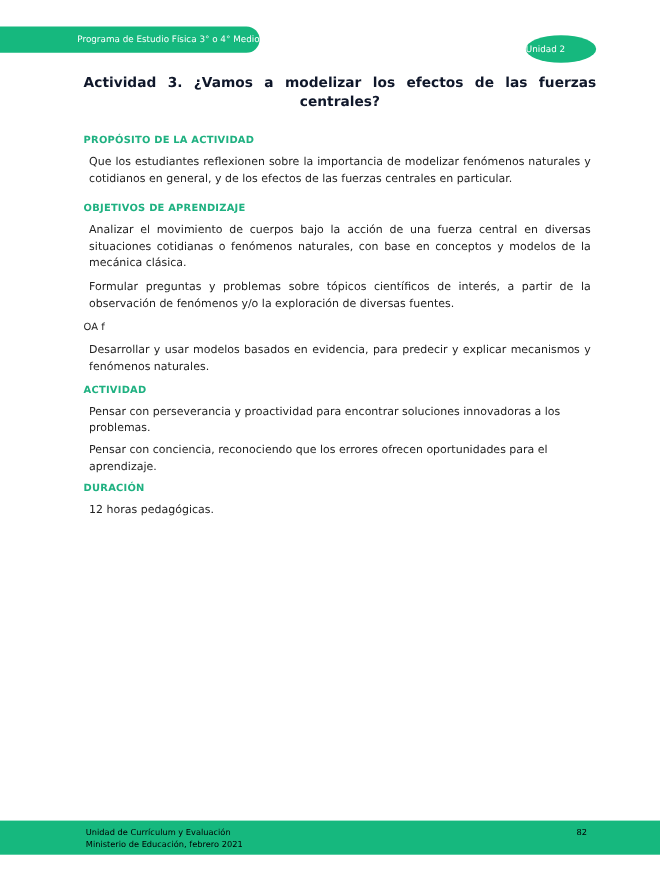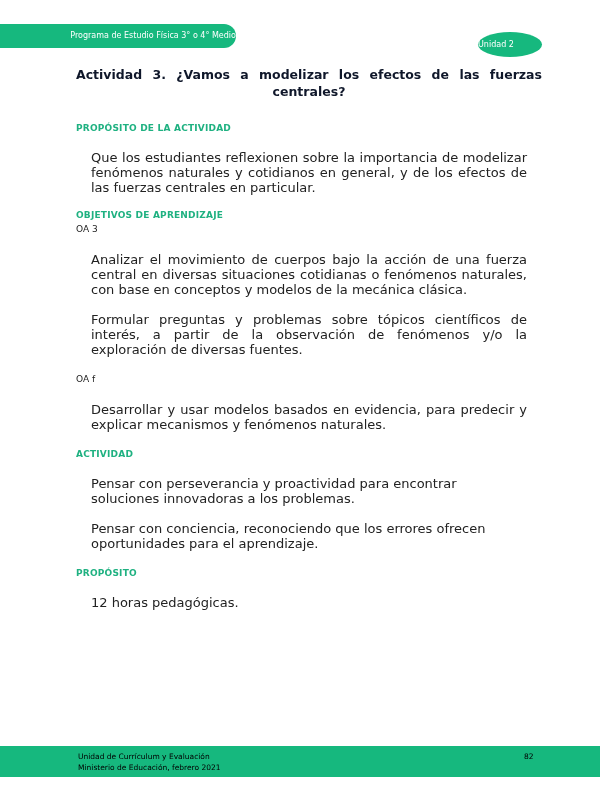--- a/index.html
+++ b/index.html
@@ -39,22 +39,22 @@
     color:#0f172a;
   }
   h1 .tline1{display:block;text-align:justify;text-align-last:justify;}
   h1 .tline2{display:block;text-align:center;}
   h2{
     margin:0;
     font-size:9px;line-height:14px;font-weight:bold;
     color:#1fb181;letter-spacing:0.2px;
   }
   p{
-    margin:15px;
-    font-size:13px;line-height:15px;
+    margin:5px;
+    font-size:10px;line-height:15px;
     text-align:justify;
   }
   p.nojust{text-align:left;}
   .sec-proposito p{margin-bottom:13px;}
   .oa{margin-bottom:7px;}
   .oa-label{margin:0;font-size:9px;line-height:15px;text-align:left;}
   .sec-actitudes{margin-bottom:4px;}
   
   .footer{
     position:absolute;left:0;top:746px;
@@ -92,21 +92,20 @@
 
     <section class="sec-proposito">
       <h2>PROPÓSITO DE LA ACTIVIDAD</h2>
       <p>Que los estudiantes reflexionen sobre la importancia de modelizar fenómenos naturales y cotidianos en general, y de los efectos de las fuerzas centrales en particular.</p>
     </section>
 
     <section class="sec-objetivos">
       <h2>OBJETIVOS DE APRENDIZAJE</h2>
 
       <div class="oa">
-        <p class="oa-label">OA 3</p>
         <p>Analizar el movimiento de cuerpos bajo la acción de una fuerza central en diversas situaciones cotidianas o fenómenos naturales, con base en conceptos y modelos de la mecánica clásica.</p>
       </div>
 
       <div class="oa">
         <p>Formular preguntas y problemas sobre tópicos científicos de interés, a partir de la observación de fenómenos y/o la exploración de diversas fuentes.</p>
       </div>
 
       <div class="oa">
         <p class="oa-label">OA f</p>
         <p>Desarrollar y usar modelos basados en evidencia, para predecir y explicar mecanismos y fenómenos naturales.</p>
@@ -114,21 +113,21 @@
 
     </section>
 
     <section class="sec-actitudes">
       <h2>ACTIVIDAD</h2>
       <p class="nojust">Pensar con perseverancia y proactividad para encontrar soluciones innovadoras a los problemas.</p>
       <p class="nojust">Pensar con conciencia, reconociendo que los errores ofrecen oportunidades para el aprendizaje.</p>
     </section>
 
     <section class="sec-duracion">
-      <h2>PROPÓSITO</h2>
+      <h2>DURACIÓN</h2>
       <p class="nojust">12 horas pedagógicas.</p>
     </section>
 
   </div>
 
   <div class="footer">
     <div class="footer-lines">
       <div>Unidad de Currículum y Evaluación</div>
       <div>Ministerio de Educación, febrero 2021</div>
     </div>

